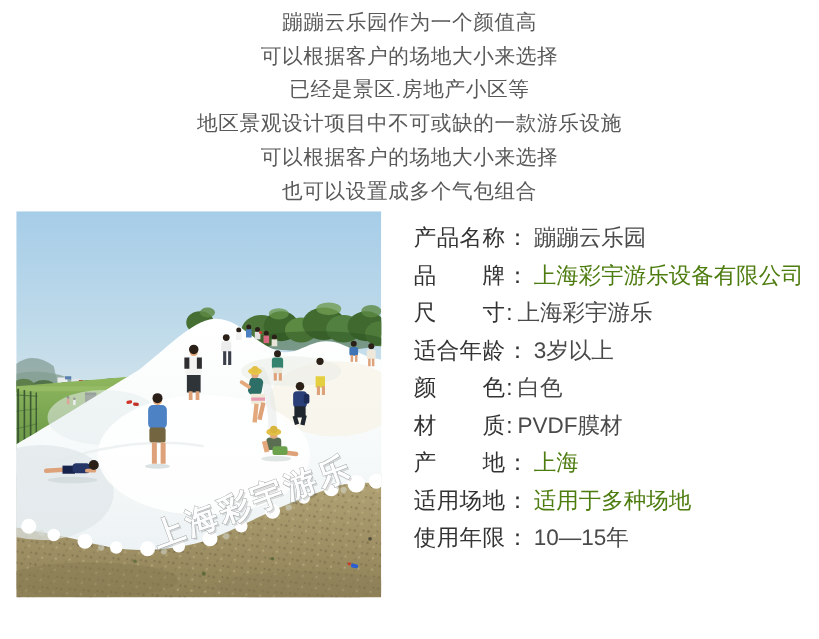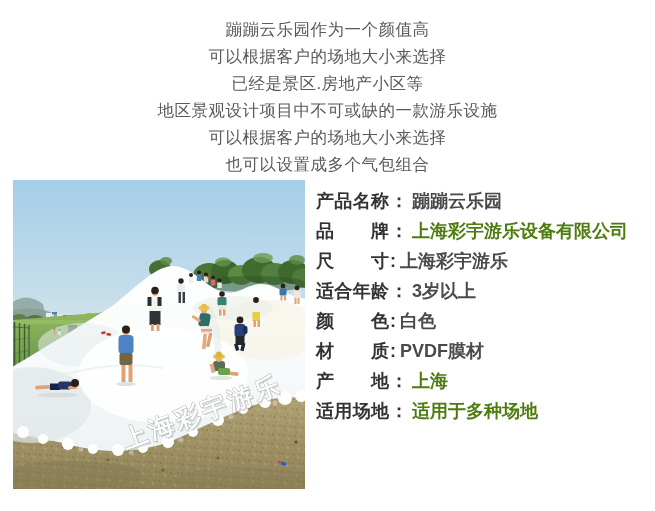--- a/index.html
+++ b/index.html
@@ -2,27 +2,27 @@
 <html><head>
 <meta charset="utf-8">
 <style>
   html,body{margin:0;padding:0;}
   body{
     width:655px;height:511px;background:#ffffff;overflow:hidden;
     font-family:"Liberation Sans", sans-serif;
     -webkit-font-smoothing:antialiased;
   }
   .intro{
-    padding-top:16px;text-align:center;color:#595959;
+    padding-top:5px;text-align:center;color:#595959;
     font-size:16.5px;line-height:27px;letter-spacing:0.5px;
   }
   .content{display:flex;margin-left:13px;padding-top:2px;}
   .photo-wrap{width:292px;height:309px;flex:none;position:relative;}
   .photo-wrap svg{display:block;}
-  .specs{margin-left:11px;padding-top:6px;white-space:nowrap;font-weight:bold;}
+  .specs{margin-left:26px;padding-top:6px;white-space:nowrap;}
   .spec-row{height:30px;line-height:30px;font-size:18px;}
   .spec-label{
     display:inline-block;width:73px;vertical-align:top;
     text-align:justify;text-align-last:justify;color:#333333;
   }
   .spec-colon{color:#333333;margin-left:1px;margin-right:4px;}
   .spec-value{color:#4a4a4a;}
   .spec-value.muted{color:#4d7c0f;}
 </style>
 </head>
@@ -332,14 +332,17 @@
     </div>
     <div class="spec-row">
       <span class="spec-label">材质</span><span class="spec-colon">:</span><span class="spec-value">PVDF膜材</span>
     </div>
     <div class="spec-row">
       <span class="spec-label">产地</span><span class="spec-colon">：</span><span class="spec-value muted">上海</span>
     </div>
     <div class="spec-row">
       <span class="spec-label">适用场地</span><span class="spec-colon">：</span><span class="spec-value muted">适用于多种场地</span>
     </div>
+    <div class="spec-row">
+      <span class="spec-label">使用年限</span><span class="spec-colon">：</span><span class="spec-value">10—15年</span>
+    </div>
   </div>
 </div>
 
 </body></html>

